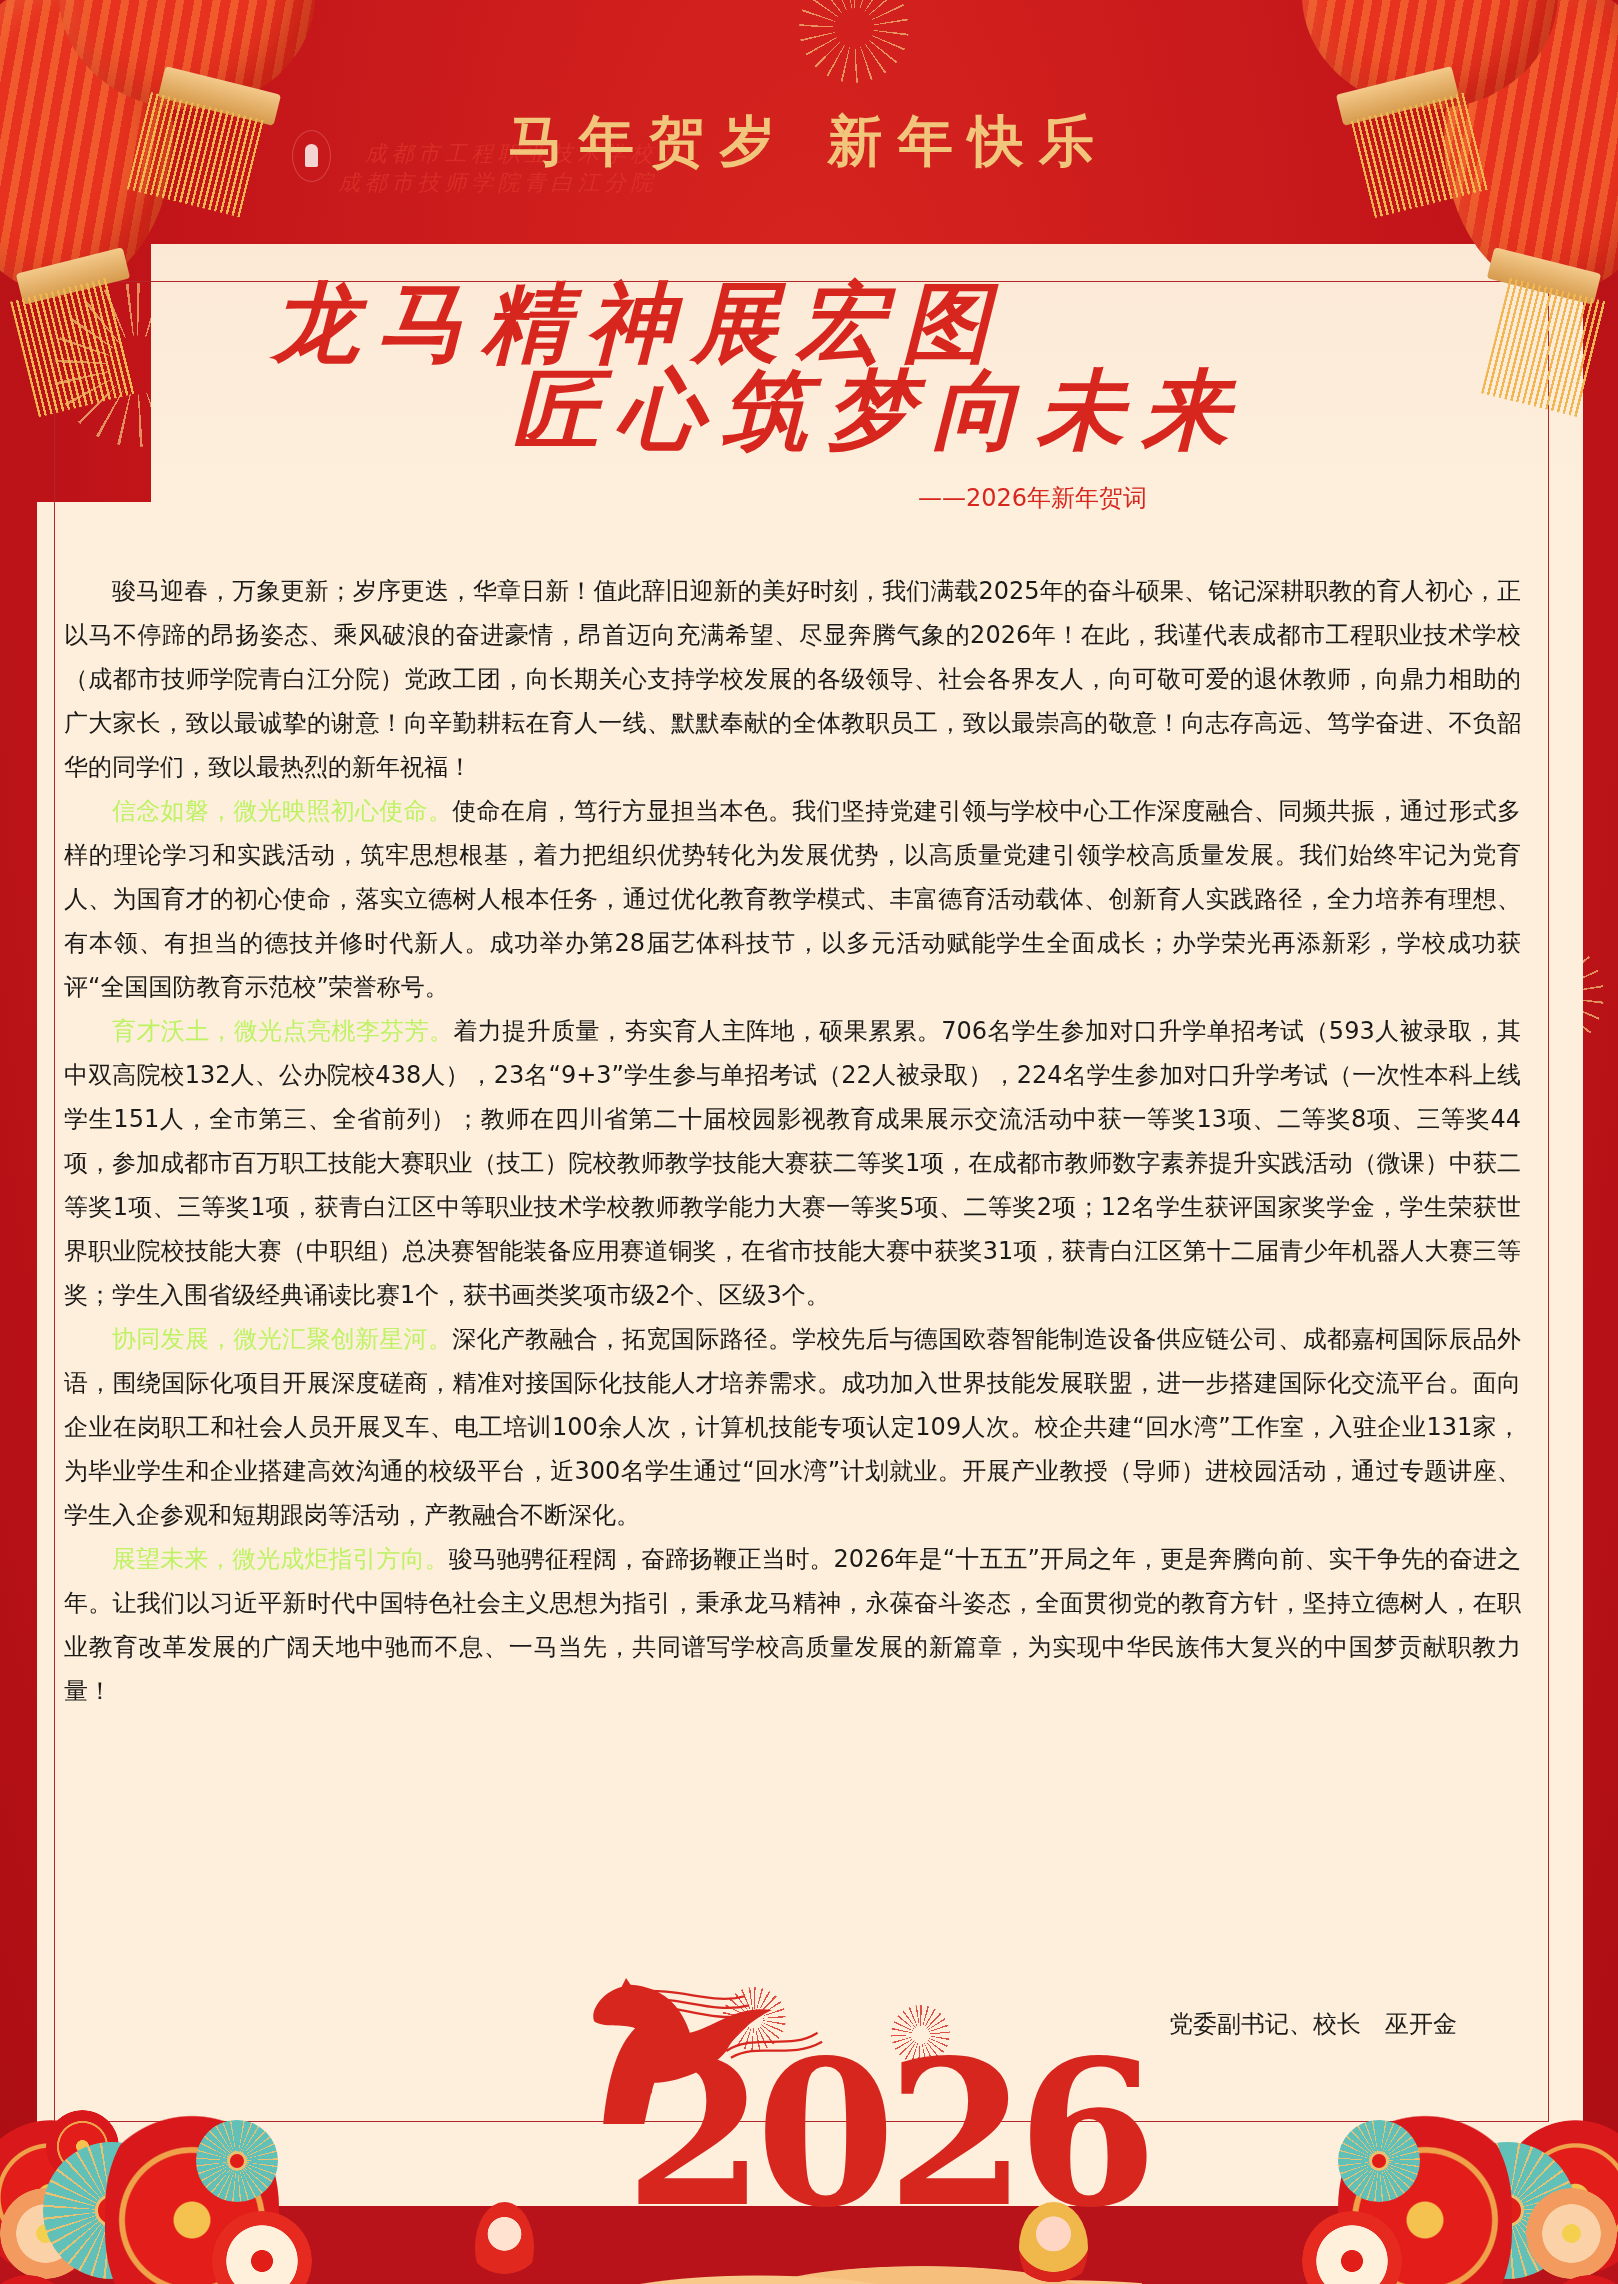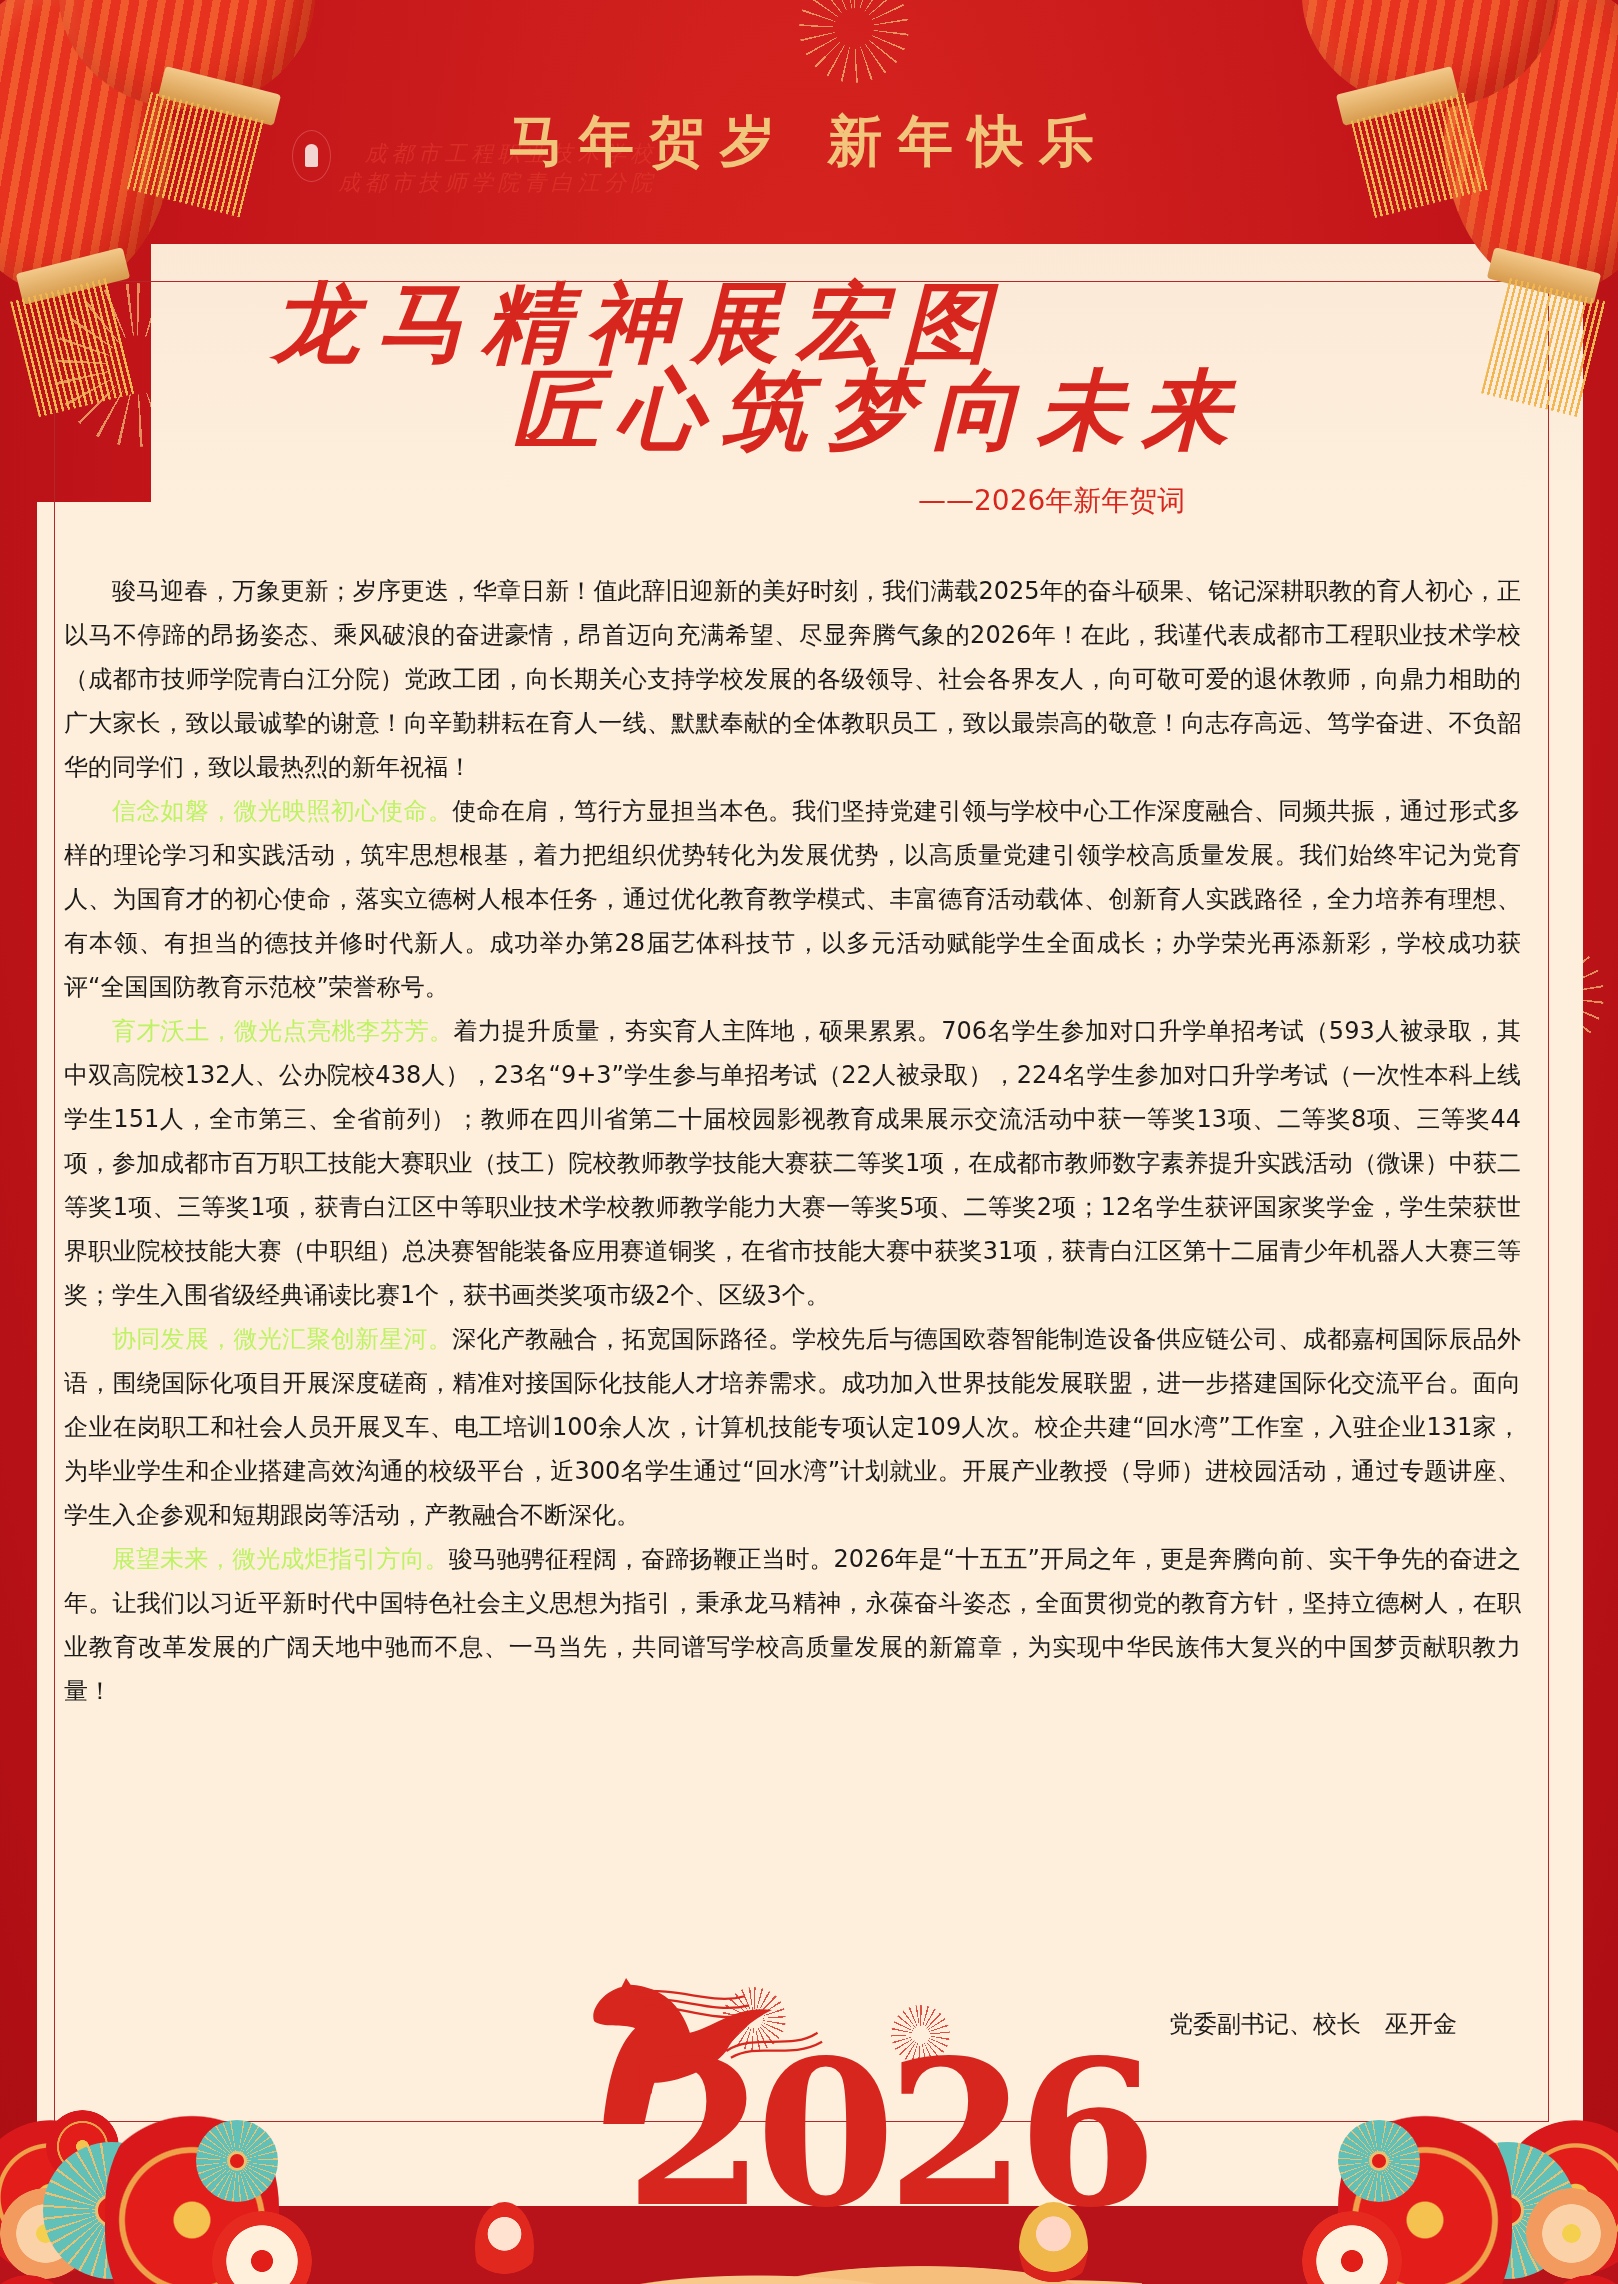--- a/index.html
+++ b/index.html
@@ -64,21 +64,21 @@
   
   .title1, .title2 {
     position:absolute; color:#d7261e;
     font-family:"DejaVu Serif","Liberation Serif",serif; font-weight:bold; font-style:italic;
     font-size:87px; letter-spacing:18px; white-space:nowrap;
   }
   .title1 { left:272px; top:265px; }
   .title2 { left:512px; top:352px; }
   .signline {
     position:absolute; left:918px; top:482px; color:#d7261e;
-    font-size:28px; white-space:nowrap;
+    font-size:24px; white-space:nowrap;
   }
   
   .body {
     position:absolute; left:64px; top:569px; width:1457px;
     color:#1c1a18; font-size:24px; line-height:44px;
     text-align:justify; text-justify:inter-character;
   }
   .body p { margin:0; text-indent:2em; }
   .hl { color:#bef264; }
   .signature {

